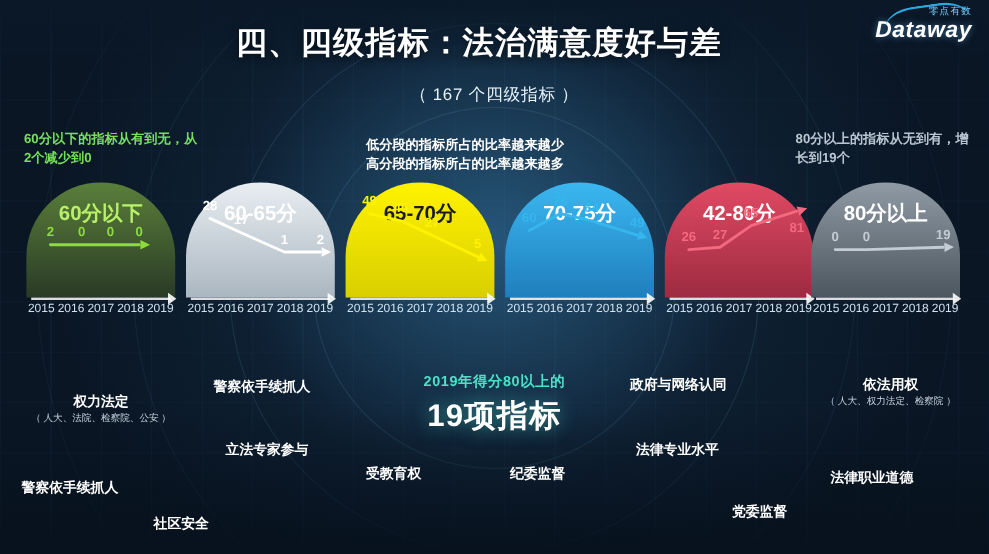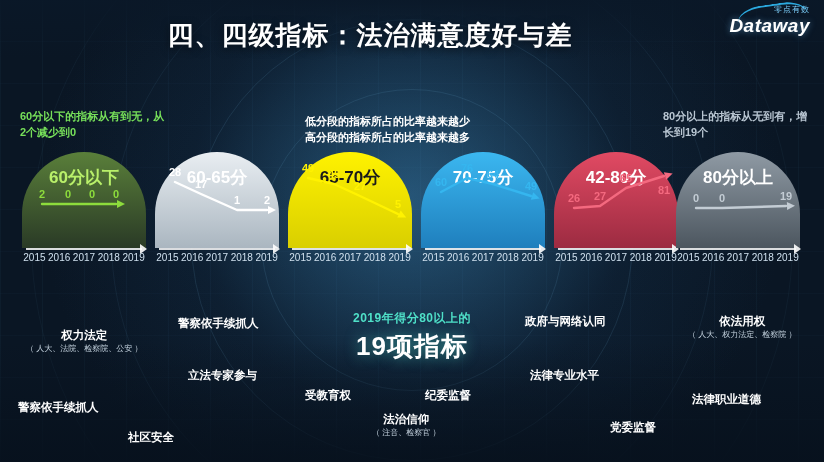--- a/index.html
+++ b/index.html
@@ -36,21 +36,21 @@
   
   .logo{position:absolute;right:14px;top:6px;text-align:right;}
   .logo-main{font-size:19px;font-weight:bold;font-style:italic;color:#ffffff;letter-spacing:.5px;
     text-shadow:0 0 6px rgba(120,200,255,.5);}
   .logo-sub{font-size:8px;color:#7fd2ff;letter-spacing:1px;margin-top:-2px;}
   .logo-swoosh{position:absolute;right:2px;top:-2px;width:70px;height:26px;
     border-top:2px solid #31c3ff;border-radius:50%/70%;transform:rotate(-8deg);opacity:.85;}
 
   .title{position:absolute;left:0;top:18px;width:740px;text-align:center;
     font-size:26px;font-weight:bold;letter-spacing:1px;color:#ffffff;
-    text-shadow:0 2px 8px rgba(0,0,0,.6);}
+    text-shadow:0 2px 8px rgba(0,0,0,.6);padding-left:29px;}
   .subtitle{position:absolute;left:0;top:70px;width:824px;text-align:center;
     font-size:14px;color:#e9f3fb;letter-spacing:.6px;}
 
   
   .note{position:absolute;font-size:11px;line-height:16px;font-weight:bold;}
   .note-green{color:#77e05a;left:20px;top:108px;width:150px;}
   .note-mid{color:#ffffff;left:305px;top:113px;width:230px;text-align:left;}
   .note-grey{color:#b9c6d2;left:663px;top:108px;width:150px;}
 
   
@@ -98,20 +98,21 @@
   <div class="topbar"></div>
   <div class="bottomfade"></div>
 
   <div class="logo">
     <div class="logo-swoosh"></div>
     <div class="logo-sub">零点有数</div>
     <div class="logo-main">Dataway</div>
   </div>
 
   <div class="title">四、四级指标：法治满意度好与差</div>
+  <div class="subtitle">（ 167 个四级指标 ）</div>
 
   <div class="note note-green">60分以下的指标从有到无，从2个减少到0</div>
   <div class="note note-mid">
     <div>低分段的指标所占的比率越来越少</div>
     <div>高分段的指标所占的比率越来越多</div>
   </div>
   <div class="note note-grey">80分以上的指标从无到有，增长到19个</div>
 
   <div class="bands" id="bands">
       <div class="band" style="left: 22px;">
@@ -271,24 +272,20 @@
       </div>
       <div class="item" style="left: 178px; top: 16px;">
         <div class="t1">警察依手续抓人</div>
       </div>
       <div class="item" style="left: 188px; top: 68px;">
         <div class="t1">立法专家参与</div>
       </div>
       <div class="item" style="left: 305px; top: 88px;">
         <div class="t1">受教育权</div>
       </div>
-      <div class="item" style="left: 372px; top: 112px;">
-        <div class="t1">法治信仰</div>
-        <div class="t2">（ 注音、检察官 ）</div>
-      </div>
       <div class="item" style="left: 425px; top: 88px;">
         <div class="t1">纪委监督</div>
       </div>
       <div class="item" style="left: 525px; top: 14px;">
         <div class="t1">政府与网络认同</div>
       </div>
       <div class="item" style="left: 530px; top: 68px;">
         <div class="t1">法律专业水平</div>
       </div>
       <div class="item" style="left: 610px; top: 120px;">

